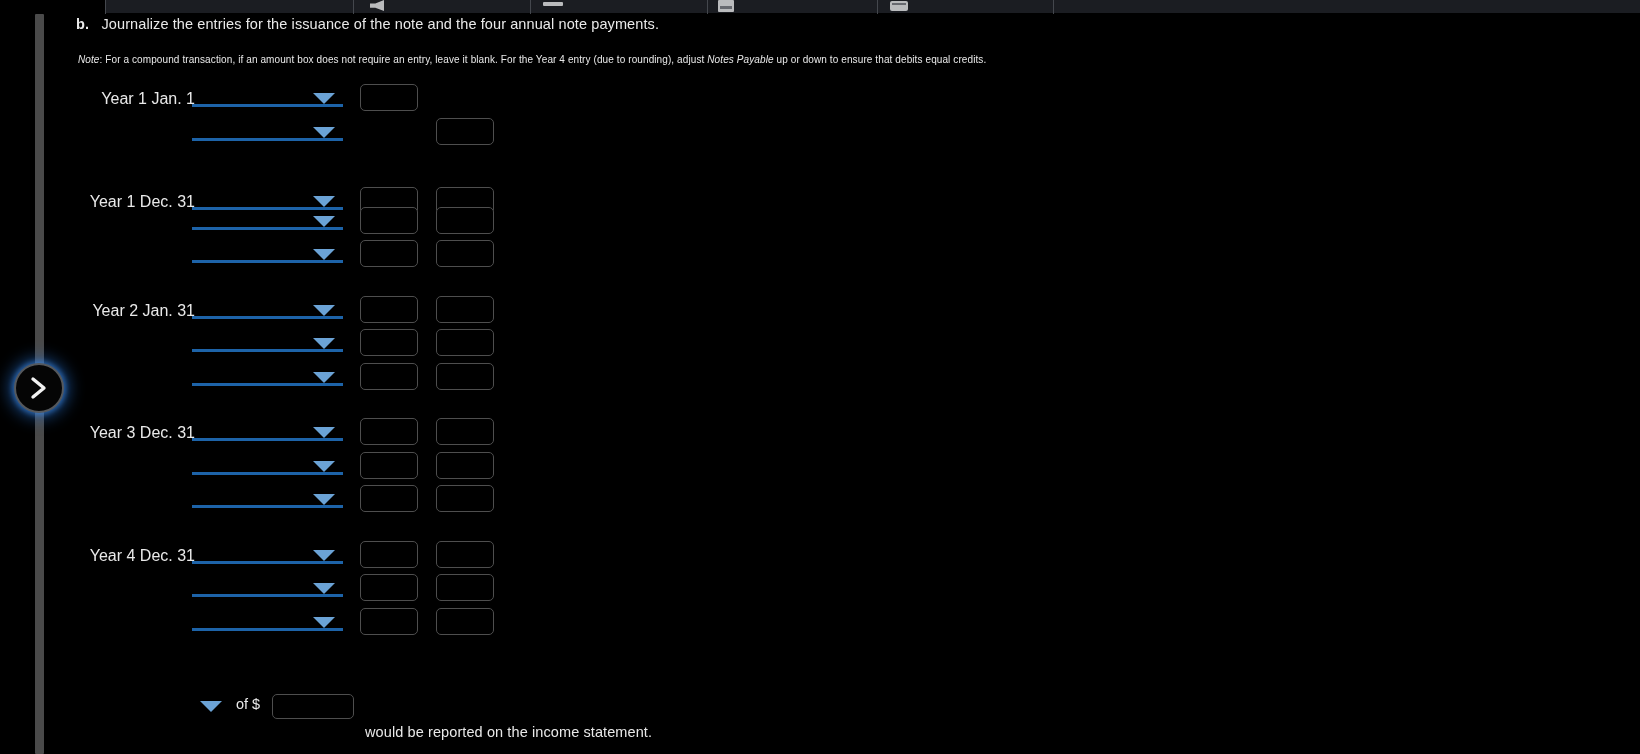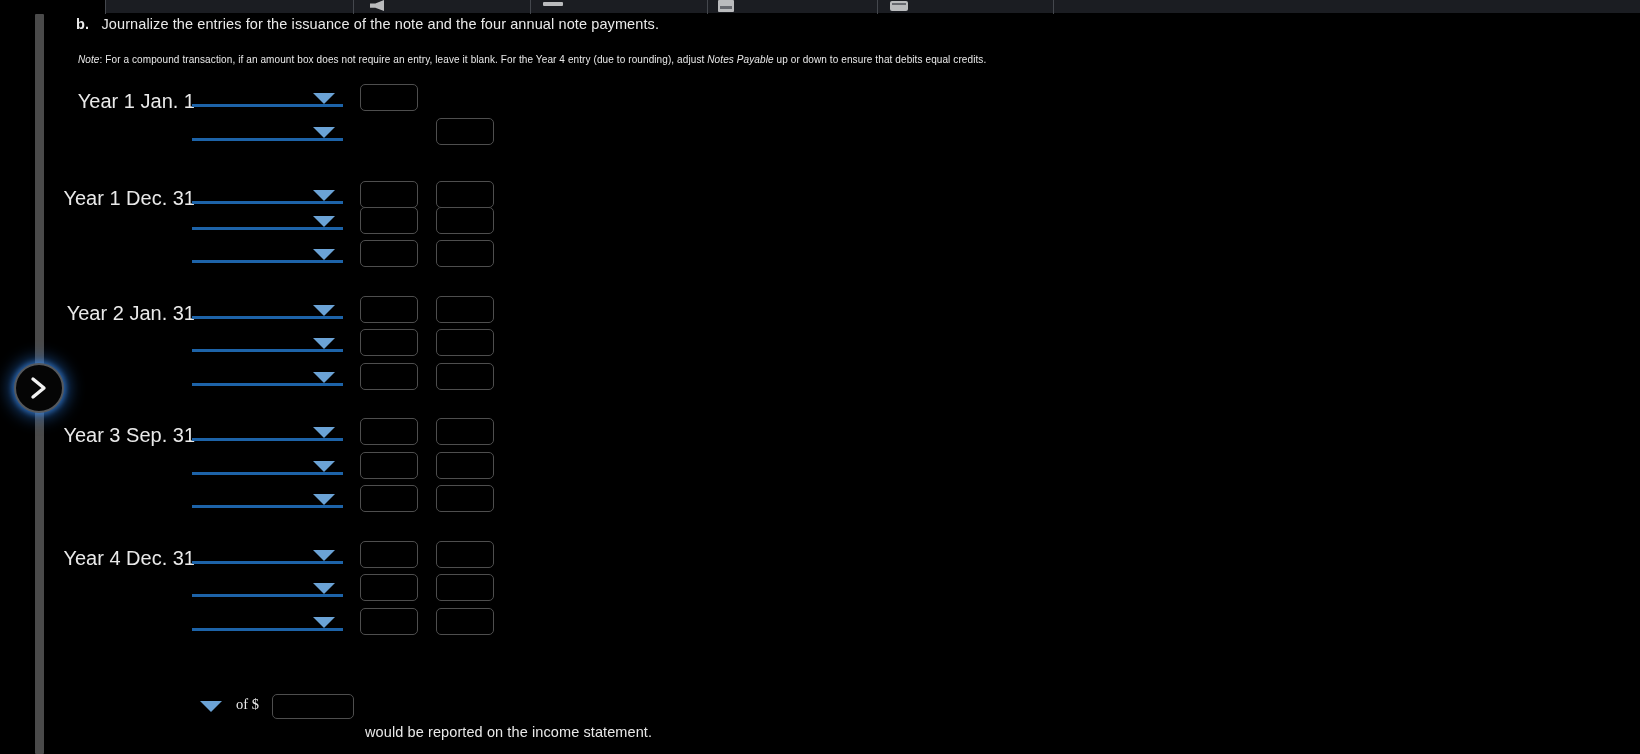--- a/index.html
+++ b/index.html
@@ -65,21 +65,21 @@
   .q-b { left: 76px; top: 2px; }
   .q-note { left: 78px; top: 40px; font-size: 10px; }
   .q-c { left: 76px; top: 650px; }
   .q-c2 { left: 365px; top: 676px; margin-top: 34px; }
   .ital { font-style: italic; }
 
   
   .jrow { position: absolute; height: 34px; }
   .date-lbl {
     position: absolute; left: 0px; top: 7px; width: 195px; text-align: right;
-    color: #e9e9e9; font-size: 20px; white-space: nowrap;
+    color: #e9e9e9; font-size: 16px; white-space: nowrap;
   }
   
   .dd {
     position: absolute; left: 192px; top: 0; width: 151px; height: 30px; cursor: pointer;
   }
   .dd .bar {
     position: absolute; left: 0; bottom: 6px; width: 151px; height: 3px;
     background: #1d63a8;
   }
   .dd .caret {
@@ -96,21 +96,21 @@
   .amt.debit  { left: 360px; width: 58px; }
   .amt.credit { left: 436px; width: 58px; }
 
   
   .c-dd { position: absolute; left: 196px; top: 683px; width: 34px; height: 20px; cursor: pointer; }
   .c-dd .caret {
     position: absolute; left: 4px; top: 4px; width: 0; height: 0;
     border-left: 11px solid transparent; border-right: 11px solid transparent;
     border-top: 11px solid #6ba3d6;
   }
-  .c-of { position: absolute; left: 236px; top: 682px; color: #e9e9e9; font-size: 14.5px; font-family: Liberation Serif, serif; }
+  .c-of { position: absolute; left: 236px; top: 682px; color: #e9e9e9; font-size: 14.5px; }
   .c-amt {
     position: absolute; left: 272px; top: 680px; width: 82px; height: 25px;
     border: 1px solid #4e4e4e; border-radius: 5px; background: #000;
     color: #e9e9e9; font-size: 13px; text-align: right; padding: 0 5px;
     font-family: "Liberation Sans", sans-serif; outline: none;
   }
 </style>
 </head>
 <body>
 
@@ -162,21 +162,21 @@
           </div>
           <input type="text" class="amt debit" value="" style="top: 1px;">
         </div>
         <div class="jrow" style="top: 102.5px; left: 0px; width: 520px;">
           <div class="dd">
             <span class="bar"></span>
             <span class="caret"></span>
           </div>
           <input type="text" class="amt credit" value="" style="top: 1px;">
         </div>
-        <div class="jrow" style="top: 166px; left: 0px; width: 520px;">
+        <div class="jrow" style="top: 172px; left: 0px; width: 520px;">
           <div class="date-lbl">Year 1 Dec. 31</div>
           <div class="dd">
             <span class="bar"></span>
             <span class="caret"></span>
           </div>
           <input type="text" class="amt debit" value="" style="top: 1px;">
           <input type="text" class="amt credit" value="" style="top: 1px;">
         </div>
         <div class="jrow" style="top: 191.5px; left: 0px; width: 520px;">
           <div class="dd">
@@ -213,21 +213,21 @@
         </div>
         <div class="jrow" style="top: 347.5px; left: 0px; width: 520px;">
           <div class="dd">
             <span class="bar"></span>
             <span class="caret"></span>
           </div>
           <input type="text" class="amt debit" value="" style="top: 1px;">
           <input type="text" class="amt credit" value="" style="top: 1px;">
         </div>
         <div class="jrow" style="top: 403px; left: 0px; width: 520px;">
-          <div class="date-lbl">Year 3 Sep. 31</div>
+          <div class="date-lbl">Year 3 Dec. 31</div>
           <div class="dd">
             <span class="bar"></span>
             <span class="caret"></span>
           </div>
           <input type="text" class="amt debit" value="" style="top: 1px;">
           <input type="text" class="amt credit" value="" style="top: 1px;">
         </div>
         <div class="jrow" style="top: 436.5px; left: 0px; width: 520px;">
           <div class="dd">
             <span class="bar"></span>

